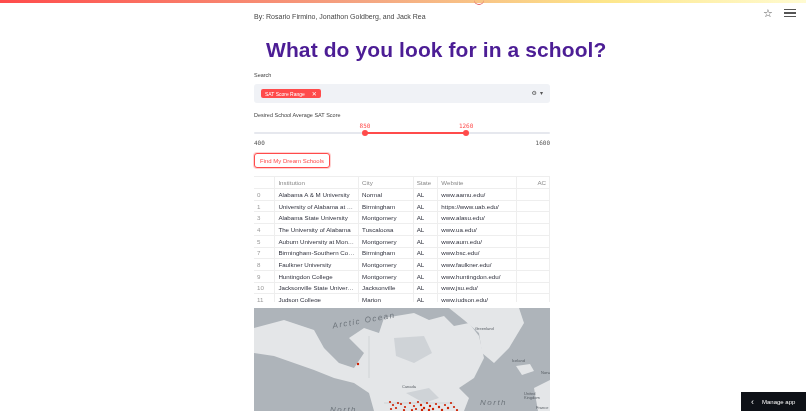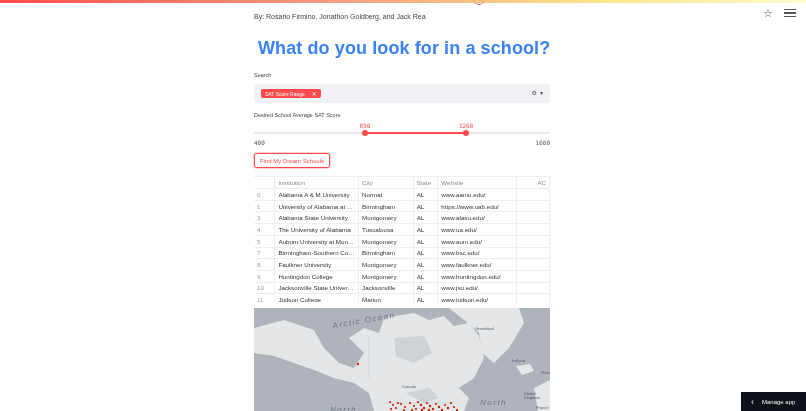--- a/index.html
+++ b/index.html
@@ -12,21 +12,21 @@
     border-bottom: 1.5px solid #e06060; border-radius: 0 0 6px 6px; }
 
   .header-tools { position: absolute; right: 10px; top: 7px; display: flex; gap: 10px; align-items: center; }
   .header-tools .tool { width: 12px; height: 12px; color: #555; font-size: 11px; line-height: 12px; text-align: center; cursor: pointer; }
   .hamburger { display: flex; flex-direction: column; justify-content: center; gap: 2px; width: 10px; height: 12px; }
   .hamburger span { display: block; height: 1.3px; background: #555; }
 
   .main { position: absolute; left: 254px; top: 0; width: 296px; }
 
   .byline { position: absolute; top: 13px; left: 0; font-size: 7px; color: #444; white-space: nowrap; }
-  .page-title { position: absolute; top: 38px; left: 4px; font-size: 18px; font-weight: 700; color: #3b82f6; letter-spacing: 0.1px; white-space: nowrap; }
+  .page-title { position: absolute; top: 38px; left: 12px; font-size: 21px; font-weight: 700; color: #4c1d95; letter-spacing: 0.1px; white-space: nowrap; }
 
   .search-label { position: absolute; top: 72px; left: 0; font-size: 5.5px; color: #444; }
   .multiselect { position: absolute; top: 84px; left: 0; width: 296px; height: 19px; background: #f0f2f6; border-radius: 3px; }
   .tag { position: absolute; left: 7px; top: 5px; height: 9px; background: #ff4b4b; border-radius: 2px; color: #fff; font-size: 5px; padding: 0 4px; display: flex; align-items: center; gap: 7px; }
   .tag .x { font-size: 6px; line-height: 6px; }
   .ms-tools { position: absolute; right: 7px; top: 5px; font-size: 6px; color: #555; display: flex; gap: 3px; align-items: center; }
 
   .slider-label { position: absolute; top: 112px; left: 0; font-size: 5.5px; color: #444; white-space: nowrap; }
   .slider { position: absolute; top: 121px; left: 0; width: 296px; height: 28px; }
   .slider .track { position: absolute; left: 0; right: 0; top: 11px; height: 2px; background: #e6e8ee; border-radius: 1px; }

